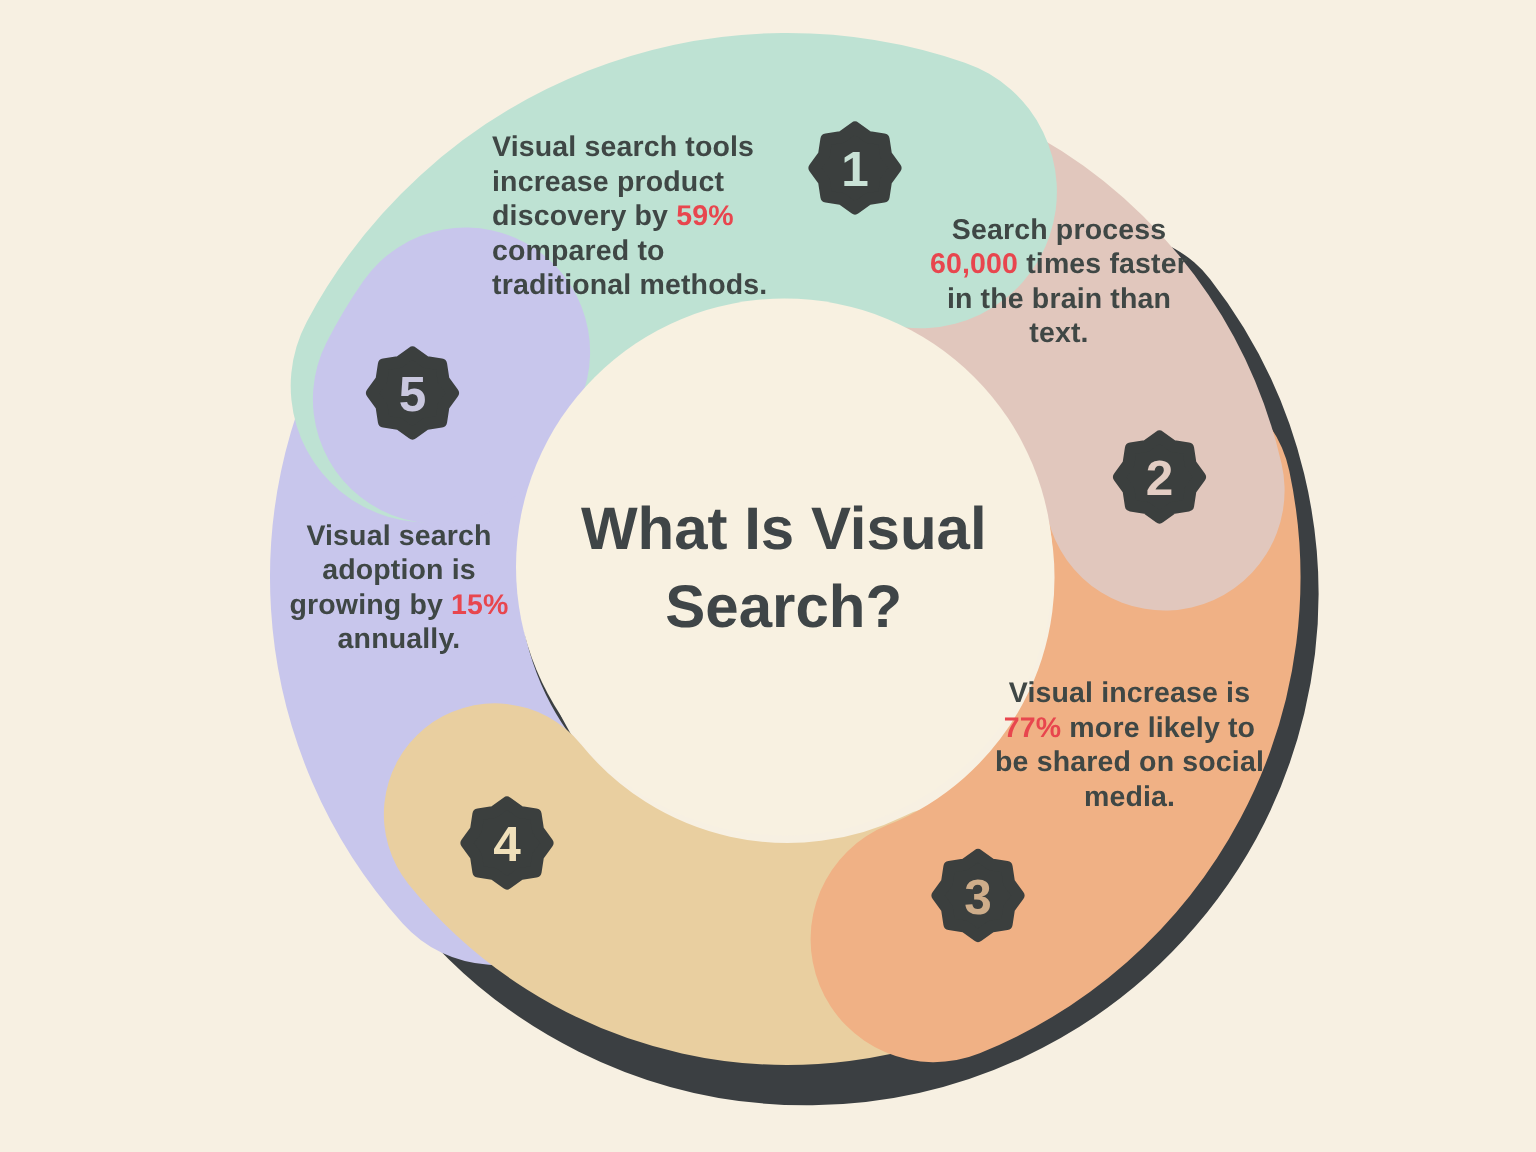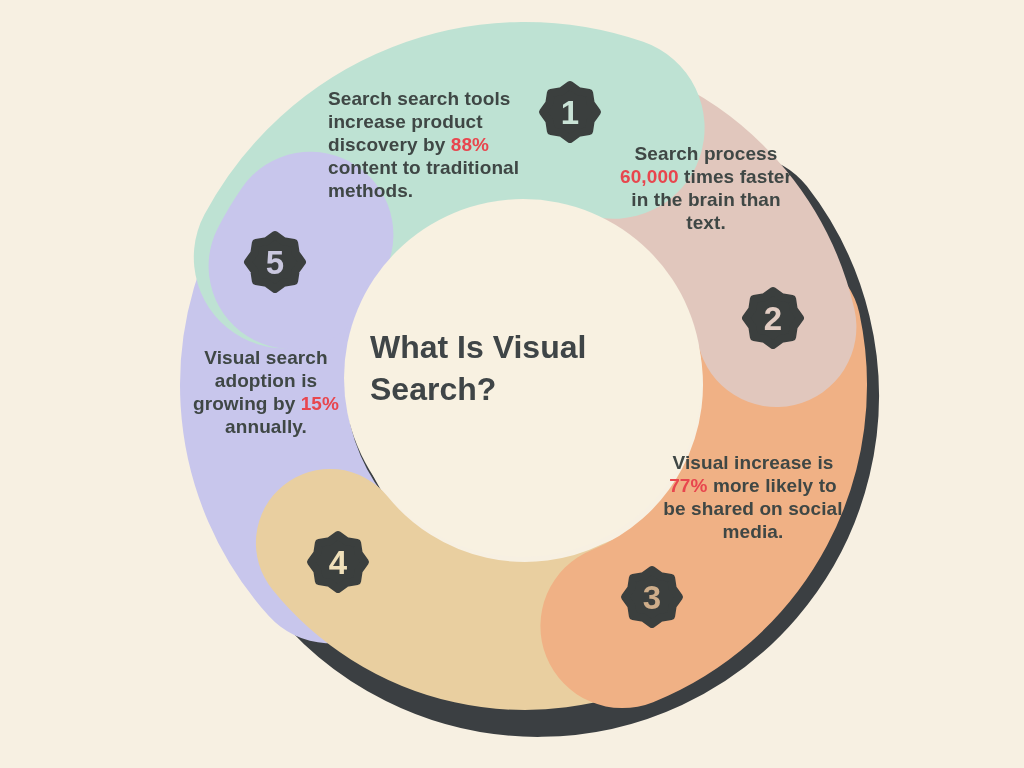--- a/index.html
+++ b/index.html
@@ -57,22 +57,23 @@
   .fact-1 { left: 328px; top: 88px;  width: 198px; text-align: left; }
   .fact-2 { left: 616px; top: 143px; width: 180px; }
   .fact-3 { left: 663px; top: 452px; width: 180px; }
   .fact-4 { left: 404px; top: 584px; width: 180px; }
   .fact-5 { left: 185px; top: 347px; width: 162px; }
   .center-title {
     position: absolute;
     left: 370px;
     top: 327px;
     width: 305px;
+    text-align: center;
     font-weight: bold;
-    font-size: 32px;
+    font-size: 40px;
     line-height: 1.3;
     color: var(--title, #3f4547);
   }
 </style>
 </head>
 <body>
 
 <div class="canvas">
 
   <svg class="scene" width="1024" height="768" viewBox="0 0 1024 768">
@@ -113,21 +114,21 @@
       <text class="badge-num" y="12" fill="#f0e0ba">4</text>
     </g>
 
     <g transform="translate(275,262)">
       <path class="badge-star" d="M0,-27 L8.6,-20.7 L19.1,-19.1 L20.7,-8.6 L27,0 L20.7,8.6 L19.1,19.1 L8.6,20.7 L0,27 L-8.6,20.7 L-19.1,19.1 L-20.7,8.6 L-27,0 L-20.7,-8.6 L-19.1,-19.1 L-8.6,-20.7 Z"></path>
       <text class="badge-num" y="12" fill="#c9c7de">5</text>
     </g>
   </svg>
 
   <div class="fact fact-1">
-    <span>Search search tools increase product discovery by </span><span class="hl">88%</span><span> content to traditional methods.</span>
+    <span>Visual search tools increase product discovery by </span><span class="hl">59%</span><span> compared to traditional methods.</span>
   </div>
 
   <div class="fact fact-2">
     <span>Search process </span><span class="hl">60,000</span><span> times faster in the brain than text.</span>
   </div>
 
   <div class="fact fact-3">
     <span>Visual increase is </span><span class="hl">77%</span><span> more likely to be shared on social media.</span>
   </div>
 

